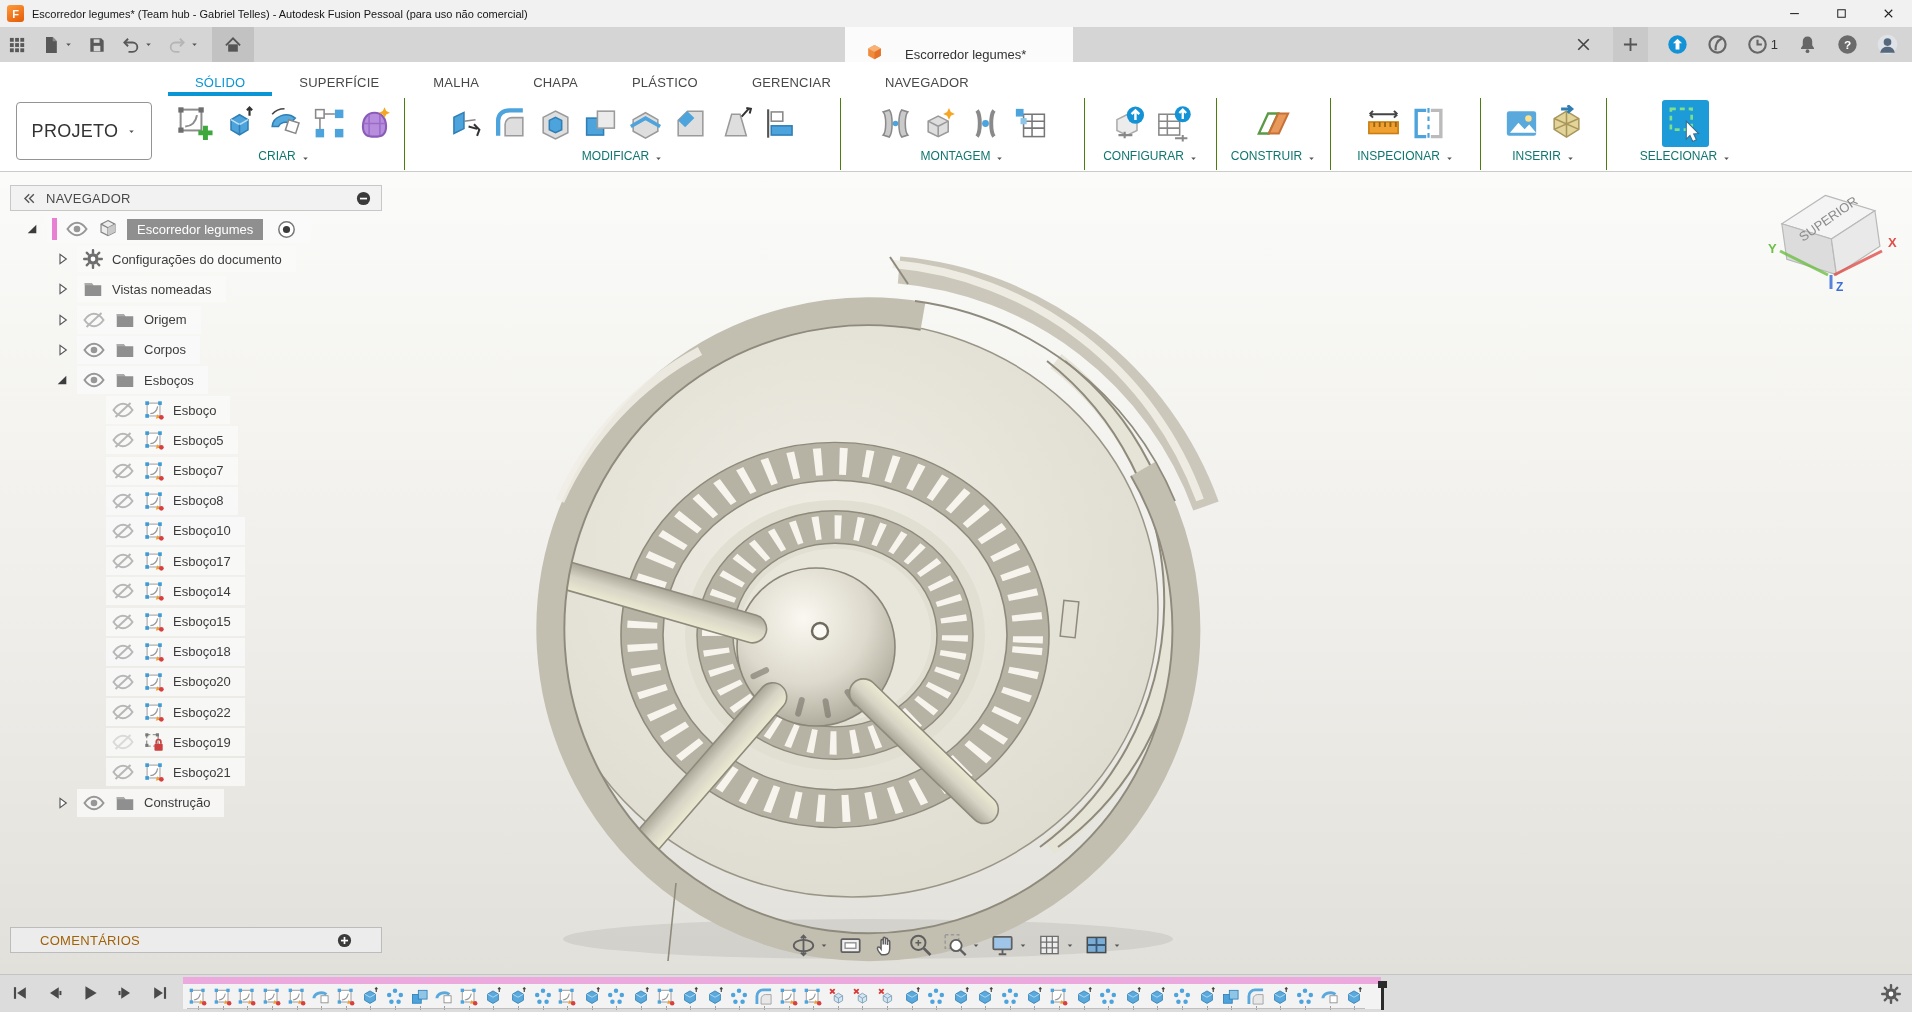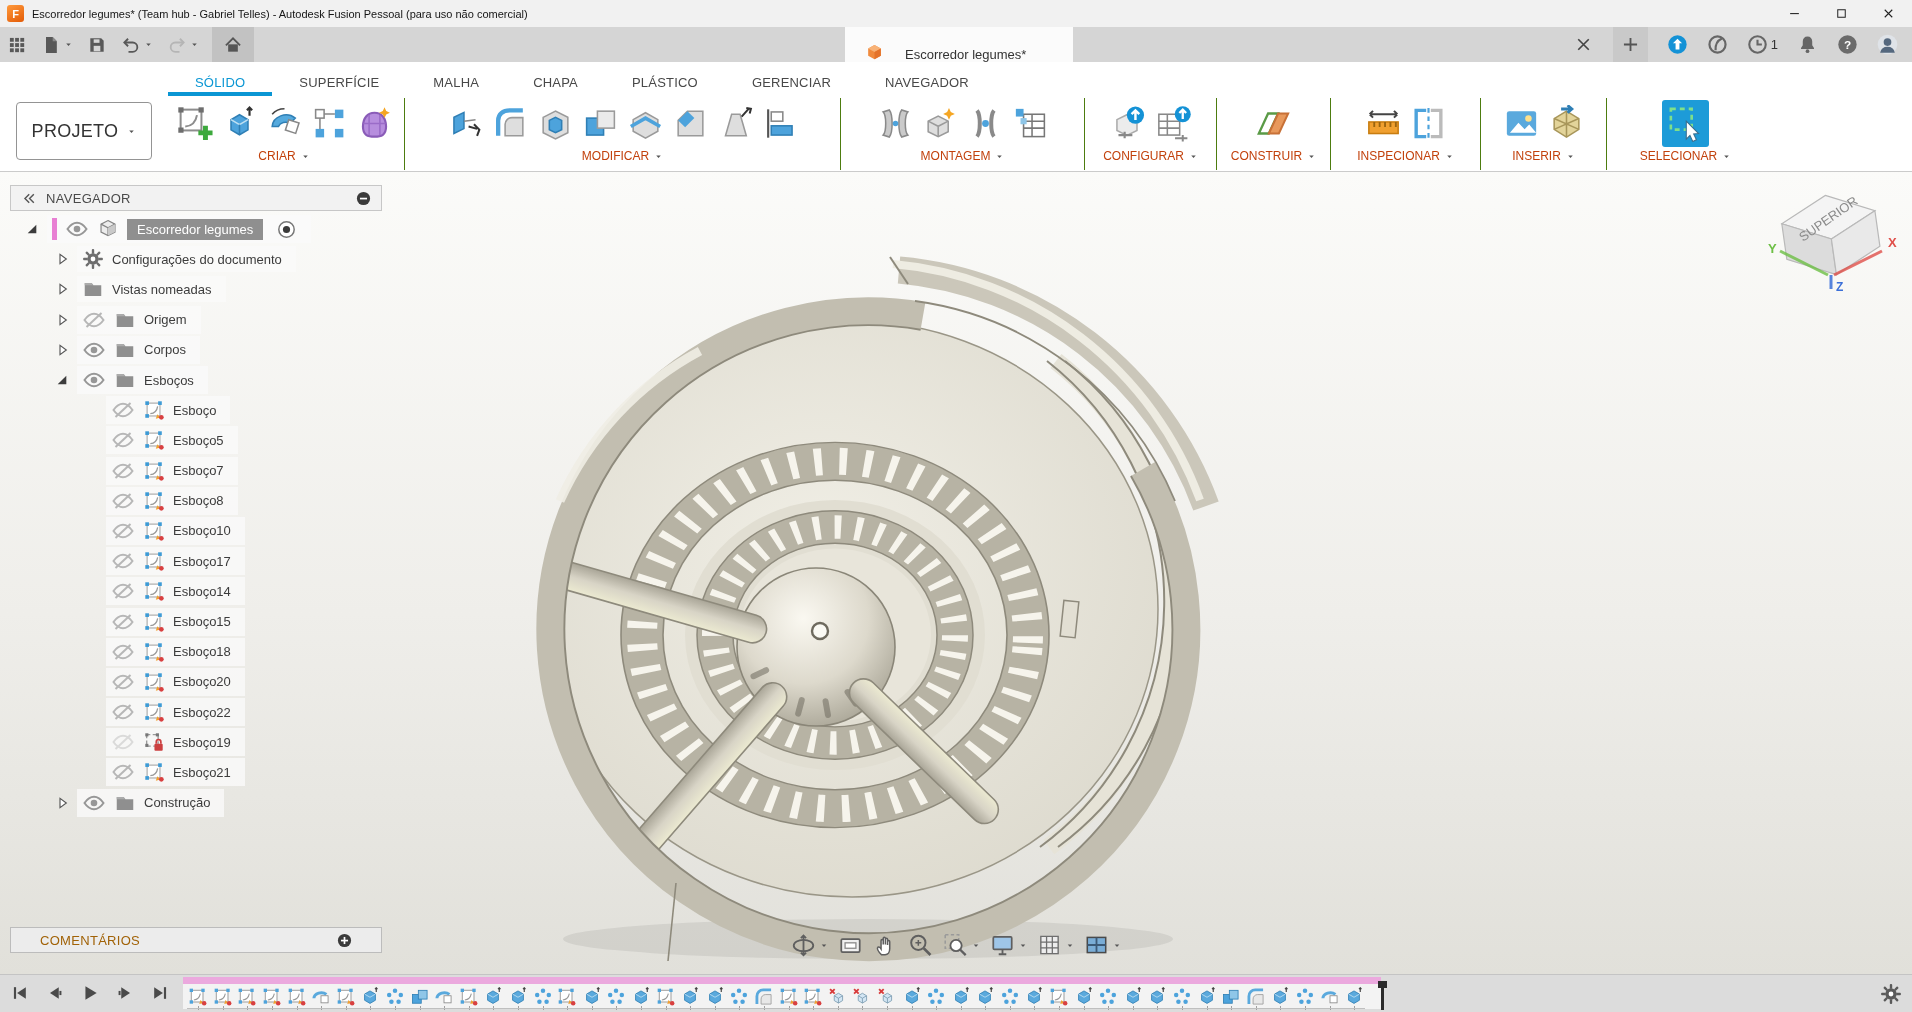--- a/index.html
+++ b/index.html
@@ -40,21 +40,21 @@
        font-size:18px;color:#333;display:flex;align-items:center;justify-content:center;gap:9px;letter-spacing:.3px}
   .ribbon-tabs{position:absolute;left:168px;top:6px;height:28px;display:flex}
   .rtab{border:0;background:none;padding:0 27px;font-size:13px;color:#484848;height:28px;letter-spacing:.2px}
   .rtab.active{color:#0a96d4;box-shadow:inset 0 -4px 0 #0a96d4}
   .ribbon-groups{position:absolute;left:164px;top:36px;height:72px;display:flex}
   .rgroup{display:flex;flex-direction:column;align-items:center;border-left:1px solid #4d7c0f;box-sizing:border-box;padding-top:1px}
   .rgroup:first-child{border-left:0}
   .ricons{display:flex;align-items:center;gap:4px;height:48px}
   .ricon{width:41px;height:41px;border:0;background:none;padding:2px}
   .sel-big{width:47px;height:47px;border:0;border-radius:3px;background:#1d9bd8;padding:5px}
-  .glabel{border:0;background:none;font-size:12px;color:#c2410c;display:flex;align-items:center;gap:5px;margin-top:1px}
+  .glabel{border:0;background:none;font-size:12px;color:#0f766e;display:flex;align-items:flex-end;gap:5px;margin-top:1px}
 
   
   .viewport{position:absolute;top:171px;left:0;right:0;bottom:37px;overflow:hidden;
        background:linear-gradient(180deg,#fbfbf9 0%,#efeeea 55%,#e1e0da 100%)}
   .scene{position:absolute;left:0;top:0;width:100%;height:100%}
   .viewcube{position:absolute;right:6px;top:10px;width:150px;height:122px}
 
   
   .navigator{position:absolute;left:10px;top:14px;width:372px}
   .nav-header{height:24px;background:#f2f2f2;border:1px solid #c7c7c7;display:flex;align-items:center;gap:9px;

